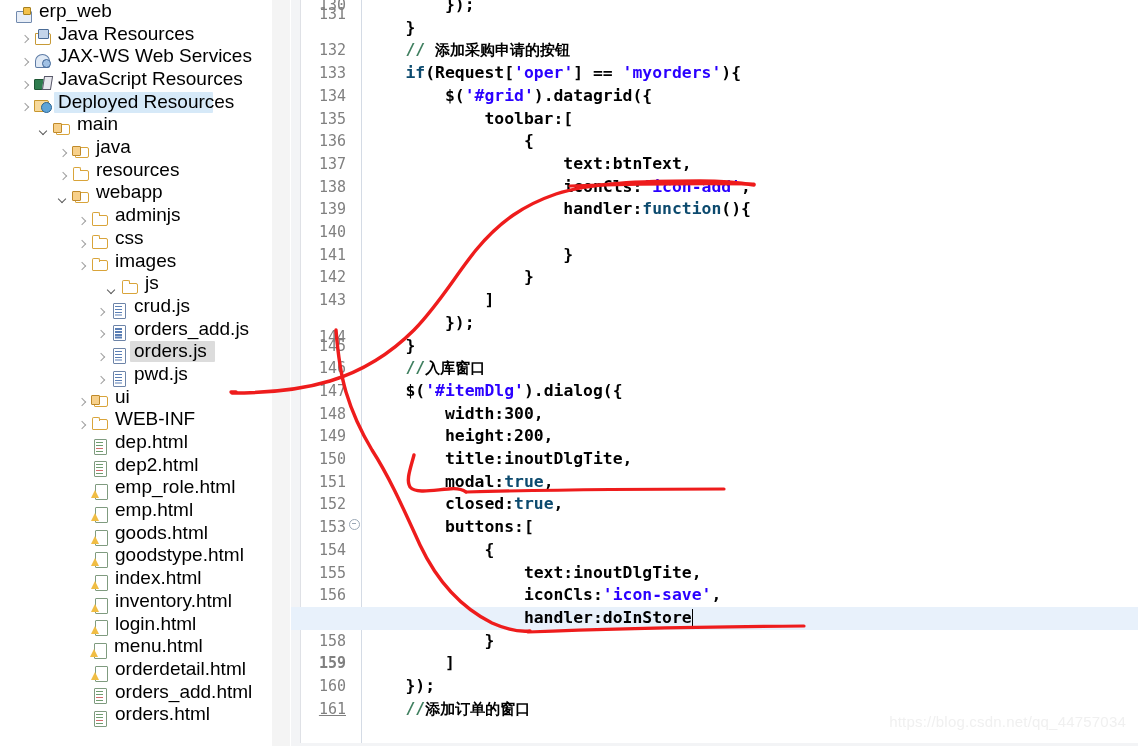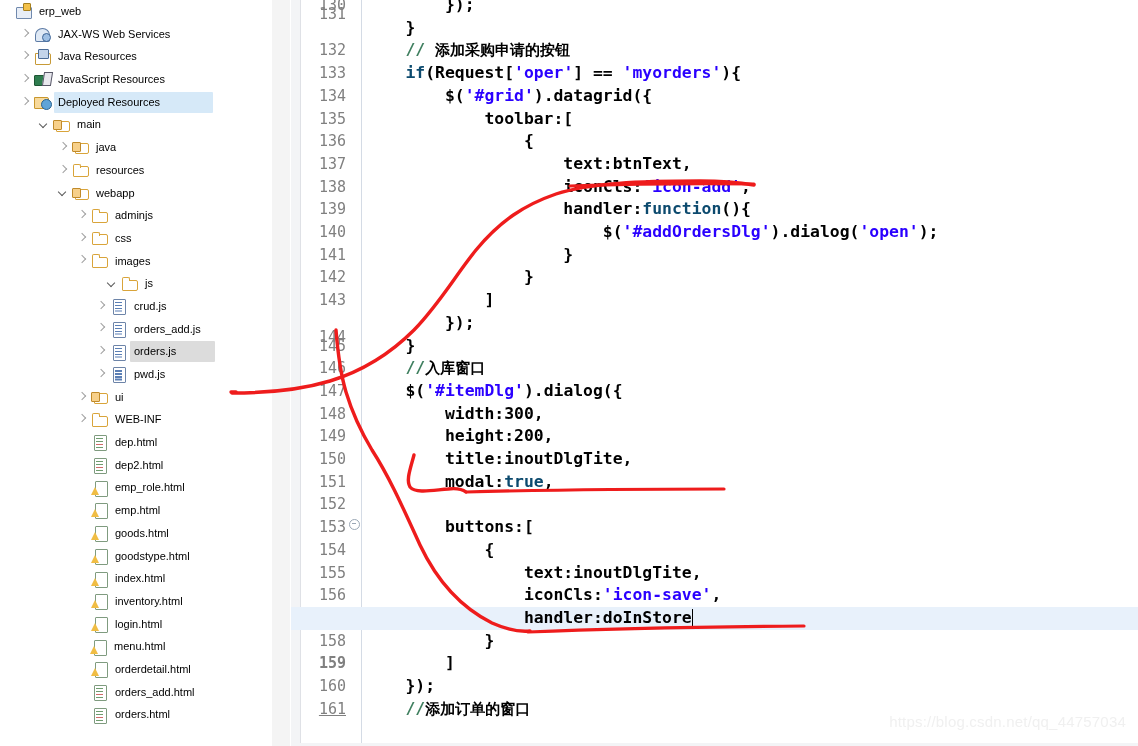--- a/index.html
+++ b/index.html
@@ -9,22 +9,22 @@
     font-family:"Liberation Sans","DejaVu Sans",sans-serif;
     -webkit-font-smoothing:antialiased;
   }
   
   #sidebar{
     position:absolute;left:0;top:0;width:272px;height:746px;
     background:#ffffff;overflow:hidden;
   }
   .tree-row{
     position:relative;height:22.7px;line-height:22.7px;
-    white-space:nowrap;font-size:11px;color:#000000;
-    display:flex;align-items:center;
+    white-space:nowrap;font-size:19px;color:#000000;
+    display:flex;align-items:flex-end;
   }
   .tree-row .sel{
     position:absolute;left:0;top:1px;height:21px;border-radius:1px;
   }
   .arrow{
     width:9px;height:9px;flex:0 0 9px;position:relative;
     margin-right:4px;
   }
   .arrow.collapsed::before{
     content:"";position:absolute;left:1px;top:0px;
@@ -223,27 +223,27 @@
 <body>
 
 <div id="sidebar">
     <div class="tree-row" style="padding-left: 2px;">
       <span class="arrow none"></span>
       <span class="ico ico-project"></span>
       <span class="lbl">erp_web</span>
     </div>
     <div class="tree-row" style="padding-left: 21px;">
       <span class="arrow collapsed"></span>
+      <span class="ico ico-javares"></span>
+      <span class="lbl">Java Resources</span>
+    </div>
+    <div class="tree-row" style="padding-left: 21px;">
+      <span class="arrow collapsed"></span>
       <span class="ico ico-jaxws"></span>
       <span class="lbl">JAX-WS Web Services</span>
-    </div>
-    <div class="tree-row" style="padding-left: 21px;">
-      <span class="arrow collapsed"></span>
-      <span class="ico ico-javares"></span>
-      <span class="lbl">Java Resources</span>
     </div>
     <div class="tree-row" style="padding-left: 21px;">
       <span class="arrow collapsed"></span>
       <span class="ico ico-jsres"></span>
       <span class="lbl">JavaScript Resources</span>
     </div>
     <div class="tree-row" style="padding-left: 21px;">
       <div class="sel" style="left: 54px; width: 159.4px; background: rgb(214, 233, 248);"></div>
       <span class="arrow collapsed"></span>
       <span class="ico ico-deployed"></span>
@@ -433,32 +433,32 @@
       <div class="cline" style="top: -6px;"><span class="t"><span class="plain">        });</span></span></div>
       <div class="cline" style="top: 16.7px;"><span class="t"><span class="plain">    }</span></span></div>
       <div class="cline" style="top: 39.4px;"><span class="t"><span class="cmt">    // </span><span class="cmt-cn">添加采购申请的按钮</span></span></div>
       <div class="cline" style="top: 62.1px;"><span class="t"><span class="plain">    </span><span class="kw">if</span><span class="plain">(Request[</span><span class="str">'oper'</span><span class="plain">] == </span><span class="str">'myorders'</span><span class="plain">){</span></span></div>
       <div class="cline" style="top: 84.8px;"><span class="t"><span class="plain">        $(</span><span class="str">'#grid'</span><span class="plain">).datagrid({</span></span></div>
       <div class="cline" style="top: 107.5px;"><span class="t"><span class="plain">            toolbar:[</span></span></div>
       <div class="cline" style="top: 130.2px;"><span class="t"><span class="plain">                {</span></span></div>
       <div class="cline" style="top: 152.9px;"><span class="t"><span class="plain">                    text:btnText,</span></span></div>
       <div class="cline" style="top: 175.6px;"><span class="t"><span class="plain">                    iconCls:</span><span class="str">'icon-add'</span><span class="plain">,</span></span></div>
       <div class="cline" style="top: 198.3px;"><span class="t"><span class="plain">                    handler:</span><span class="kw">function</span><span class="plain">(){</span></span></div>
-      <div class="cline" style="top: 221px;"><span class="t"><span class="plain">                        $(</span><span class="str">'#addOrdersDlg'</span><span class="plain">).dialog(</span><span class="str">'open'</span><span class="plain">);</span></span></div>
       <div class="cline" style="top: 243.7px;"><span class="t"><span class="plain">                    }</span></span></div>
       <div class="cline" style="top: 266.4px;"><span class="t"><span class="plain">                }</span></span></div>
       <div class="cline" style="top: 289.1px;"><span class="t"><span class="plain">            ]</span></span></div>
       <div class="cline" style="top: 311.8px;"><span class="t"><span class="plain">        });</span></span></div>
       <div class="cline" style="top: 334.5px;"><span class="t"><span class="plain">    }</span></span></div>
       <div class="cline" style="top: 357.2px;"><span class="t"><span class="cmt">    //</span><span class="cmt-cn">入库窗口</span></span></div>
       <div class="cline" style="top: 379.9px;"><span class="t"><span class="plain">    $(</span><span class="str">'#itemDlg'</span><span class="plain">).dialog({</span></span></div>
       <div class="cline" style="top: 402.6px;"><span class="t"><span class="plain">        width:300,</span></span></div>
       <div class="cline" style="top: 425.3px;"><span class="t"><span class="plain">        height:200,</span></span></div>
       <div class="cline" style="top: 448px;"><span class="t"><span class="plain">        title:inoutDlgTite,</span></span></div>
       <div class="cline" style="top: 470.7px;"><span class="t"><span class="plain">        modal:</span><span class="kw">true</span><span class="plain">,</span></span></div>
+      <div class="cline" style="top: 493.4px;"><span class="t"><span class="plain">        closed:</span><span class="kw">true</span><span class="plain">,</span></span></div>
       <div class="cline" style="top: 516.1px;"><span class="t"><span class="plain">        buttons:[</span></span></div>
       <div class="cline" style="top: 538.8px;"><span class="t"><span class="plain">            {</span></span></div>
       <div class="cline" style="top: 561.5px;"><span class="t"><span class="plain">                text:inoutDlgTite,</span></span></div>
       <div class="cline" style="top: 584.2px;"><span class="t"><span class="plain">                iconCls:</span><span class="str">'icon-save'</span><span class="plain">,</span></span></div>
       <div class="hl-line" style="top: 606.9px; left: -81px; right: 0px;"></div>
       <div class="cline" style="top: 606.9px;"><span class="t"><span class="plain">                handler:doInStore</span><span class="caret"></span></span></div>
       <div class="cline" style="top: 629.6px;"><span class="t"><span class="plain">            }</span></span></div>
       <div class="cline" style="top: 652.3px;"><span class="t"><span class="plain">        ]</span></span></div>
       <div class="cline" style="top: 675px;"><span class="t"><span class="plain">    });</span></span></div>
       <div class="cline" style="top: 697.7px;"><span class="t"><span class="cmt">    //</span><span class="cmt-cn">添加订单的窗口</span></span></div>

